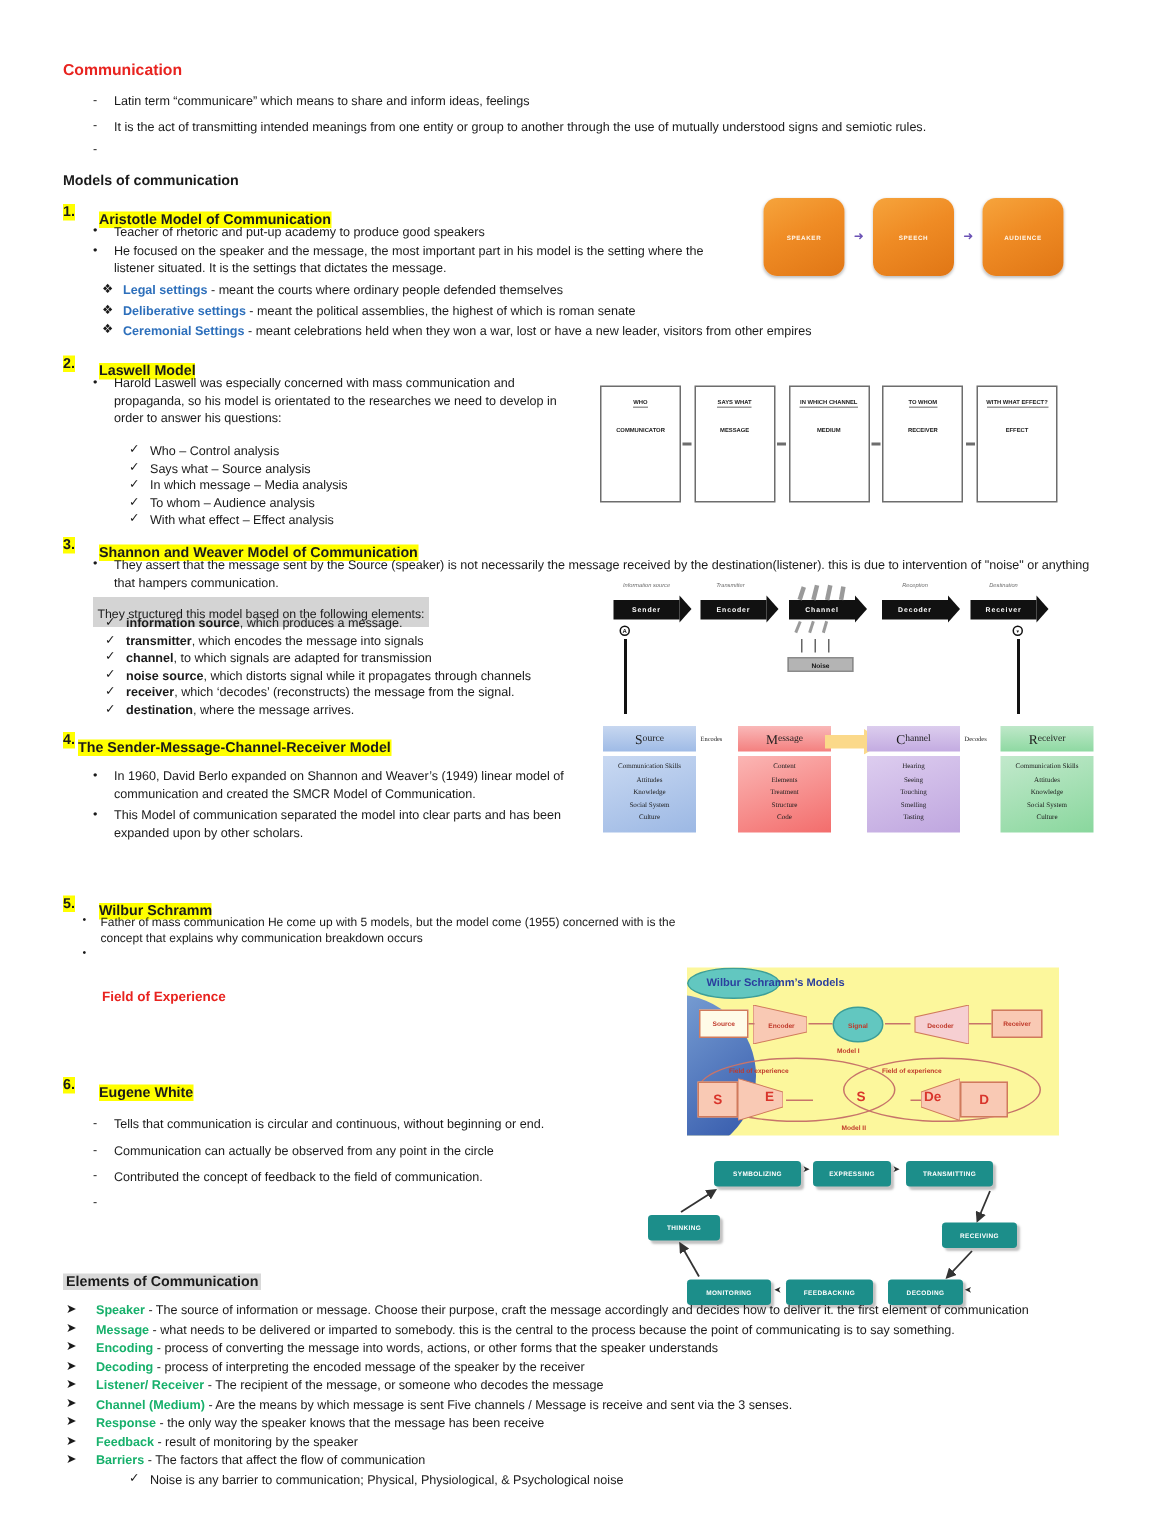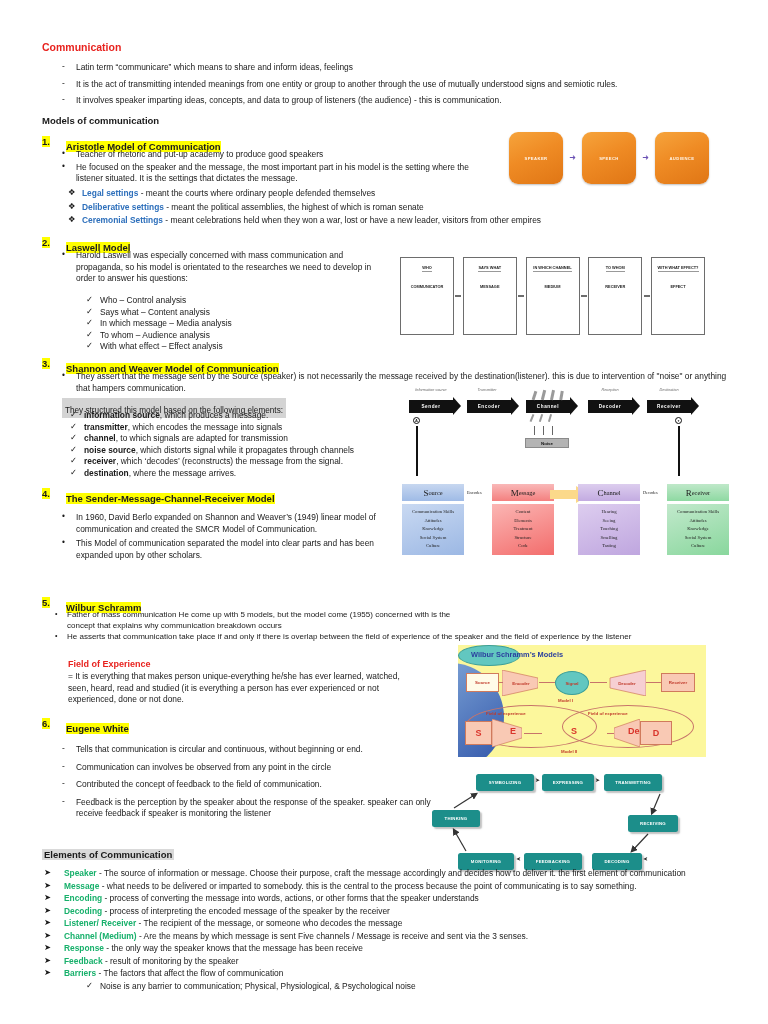--- a/index.html
+++ b/index.html
@@ -125,21 +125,21 @@
 <body>
 
 <div class="page">
 
   <div class="h-red" style="left:42px; top:41px;">Communication</div>
 
   <div class="txt" style="left:62px; top:62px; width:680px;">
     <ul class="lst">
       <li><span class="mk">-</span><span>Latin term “communicare” which means to share and inform ideas, feelings</span></li>
       <li style="margin-top:5px;"><span class="mk">-</span><span>It is the act of transmitting intended meanings from one entity or group to another through the use of mutually understood signs and semiotic rules.</span></li>
-      <li style="margin-top:5px;"><span class="mk">-</span><span>It involves speaker imparting ideas, concepts, and data to group of listeners (the audience) - this is communication.</span></li>
+      <li style="margin-top:5px;"><span class="mk">-</span></li>
     </ul>
   </div>
 
   <div class="h-plain" style="left:42px; top:115px;">Models of communication</div>
 
   <div class="num" style="left:42px; top:136px;">1.</div>
   <div style="position:absolute; left:66px; top:136px;">
     <span class="hl">Aristotle Model of Communication</span>
   </div>
 
@@ -173,21 +173,21 @@
 
   <div class="txt" style="left:62px; top:250px; width:330px;">
     <ul class="lst">
       <li><span class="mk">•</span><span>Harold Laswell was especially concerned with mass communication and propaganda, so his model is orientated to the researches we need to develop in order to answer his questions:</span></li>
     </ul>
   </div>
 
   <div class="txt" style="left:86px; top:295px; width:330px;">
     <ul class="lst">
       <li><span class="mk">✓</span><span>Who – Control analysis</span></li>
-      <li><span class="mk">✓</span><span>Says what – Content analysis</span></li>
+      <li><span class="mk">✓</span><span>Says what – Source analysis</span></li>
       <li><span class="mk">✓</span><span>In which message – Media analysis</span></li>
       <li><span class="mk">✓</span><span>To whom – Audience analysis</span></li>
       <li><span class="mk">✓</span><span>With what effect – Effect analysis</span></li>
     </ul>
   </div>
 
   <div class="laswell">
     <div class="lw-box">
       <div class="lw-t">WHO</div>
       <div class="lw-b">COMMUNICATOR</div>
@@ -267,21 +267,21 @@
 
     <div class="sh-noise" style="left:120px; top:50px; width:44px;">Noise</div>
 
     <div class="sh-circ" style="left:8px; top:29px;">A</div>
     <div class="sh-circ" style="left:270px; top:29px; font-size:3px;">▼</div>
     <div class="sh-vline" style="left:10.5px; top:38px; height:50px;"></div>
     <div class="sh-vline" style="left:272.5px; top:38px; height:50px;"></div>
   </div>
 
   <div class="num" style="left:42px; top:488px;">4.</div>
-  <div style="position:absolute; left:66px; top:488px;">
+  <div style="position:absolute; left:52px; top:488px;">
     <span class="hl">The Sender-Message-Channel-Receiver Model</span>
   </div>
 
   <div class="txt" style="left:62px; top:512px; width:320px;">
     <ul class="lst">
       <li><span class="mk">•</span><span>In 1960, David Berlo expanded on Shannon and Weaver’s (1949) linear model of communication and created the SMCR Model of Communication.</span></li>
       <li style="margin-top:3px;"><span class="mk">•</span><span>This Model of communication separated the model into clear parts and has been expanded upon by other scholars.</span></li>
     </ul>
   </div>
 
@@ -356,26 +356,25 @@
     <span class="hl">Wilbur Schramm</span>
   </div>
 
   <div class="txt sm" style="left:55px; top:609px; width:400px;">
     <ul class="lst">
       <li style="padding-left:12px;"><span class="mk" style="font-size:7px;">•</span><span>Father of mass communication He come up with 5 models, but the model come (1955) concerned with is the concept that explains why communication breakdown occurs</span></li>
     </ul>
   </div>
   <div class="txt sm" style="left:55px; top:631px; width:690px;">
     <ul class="lst">
-      <li style="padding-left:12px;"><span class="mk" style="font-size:7px;">•</span><span>He asserts that communication take place if and only if there is overlap between the field of experience of the speaker and the field of experience by the listener</span></li>
+      <li style="padding-left:12px;"><span class="mk" style="font-size:7px;">•</span></li>
     </ul>
   </div>
 
   <div class="h-red" style="left:68px; top:659px; font-size:9px;">Field of Experience</div>
-  <div class="txt" style="left:68px; top:671px; width:350px;">= It is everything that makes person unique-everything he/she has ever learned, watched, seen, heard, read and studied (it is everything a person has ever experienced or not experienced, done or not done.</div>
 
   <div class="schramm">
     <div class="sc-blue"></div>
     <div class="sc-title">Wilbur Schramm’s Models</div>
 
     <div class="sc-node sc-rect-w" style="left:8px; top:28px; width:33px; height:19px;">Source</div>
     <svg style="position:absolute; left:44px; top:25px;" width="36" height="26">
       <polygon points="0,0 36,8 36,18 0,26" fill="#f9c9b4" stroke="#d07a5c" stroke-width="0.7"></polygon>
     </svg>
     <div class="sc-node" style="left:48px; top:33px; width:30px; height:10px;">Encoder</div>
@@ -402,40 +401,40 @@
     </div>
     <svg style="position:absolute; left:34px; top:74px;" width="30" height="28">
       <polygon points="0,0 30,9 30,19 0,28" fill="#f9c9b4" stroke="#d07a5c" stroke-width="0.7"></polygon>
     </svg>
     <div class="sc-big" style="left:52px; top:81px;">E</div>
     <div class="sc-ell" style="left:86px; top:78px; width:62px; height:21px;"></div>
     <div class="sc-big" style="left:113px; top:81px;">S</div>
     <svg style="position:absolute; left:156px; top:74px;" width="26" height="28">
       <polygon points="26,0 0,9 0,19 26,28" fill="#f9c9b4" stroke="#d07a5c" stroke-width="0.7"></polygon>
     </svg>
-    <div class="sc-big" style="left:158px; top:81px;margin-left:12px;">De</div>
+    <div class="sc-big" style="left:158px; top:81px;">De</div>
     <div class="sc-node sc-rect" style="left:182px; top:76px; width:32px; height:24px;">
       <span class="sc-big" style="position:static;">D</span>
     </div>
     <div class="sc-cap" style="left:103px; top:104px;">Model II</div>
     <div style="position:absolute; left:66px; top:88px; width:18px; height:.8px; background:#c7746a;"></div>
     <div style="position:absolute; left:149px; top:88px; width:7px; height:.8px; background:#c7746a;"></div>
   </div>
 
   <div class="num" style="left:42px; top:718px;">6.</div>
   <div style="position:absolute; left:66px; top:718px;">
     <span class="hl">Eugene White</span>
   </div>
 
   <div class="txt" style="left:62px; top:744px; width:390px;">
     <ul class="lst">
       <li><span class="mk">-</span><span>Tells that communication is circular and continuous, without beginning or end.</span></li>
-      <li style="margin-top:6px;"><span class="mk">-</span><span>Communication can involves be observed from any point in the circle</span></li>
+      <li style="margin-top:6px;"><span class="mk">-</span><span>Communication can actually be observed from any point in the circle</span></li>
       <li style="margin-top:6px;"><span class="mk">-</span><span>Contributed the concept of feedback to the field of communication.</span></li>
-      <li style="margin-top:6px;"><span class="mk">-</span><span>Feedback is the perception by the speaker about the response of the speaker. speaker can only receive feedback if speaker is monitoring the listener</span></li>
+      <li style="margin-top:6px;"><span class="mk">-</span></li>
     </ul>
   </div>
 
   <div class="white-d">
     <div class="wd-box" style="left:0px; top:38px; width:48px; height:17px;">THINKING</div>
     <div class="wd-box" style="left:44px; top:2px; width:58px; height:17px;">SYMBOLIZING</div>
     <div class="wd-box" style="left:110px; top:2px; width:52px; height:17px;">EXPRESSING</div>
     <div class="wd-box" style="left:172px; top:2px; width:58px; height:17px;">TRANSMITTING</div>
     <div class="wd-box" style="left:196px; top:43px; width:50px; height:17px;">RECEIVING</div>
     <div class="wd-box" style="left:160px; top:81px; width:50px; height:17px;">DECODING</div>

